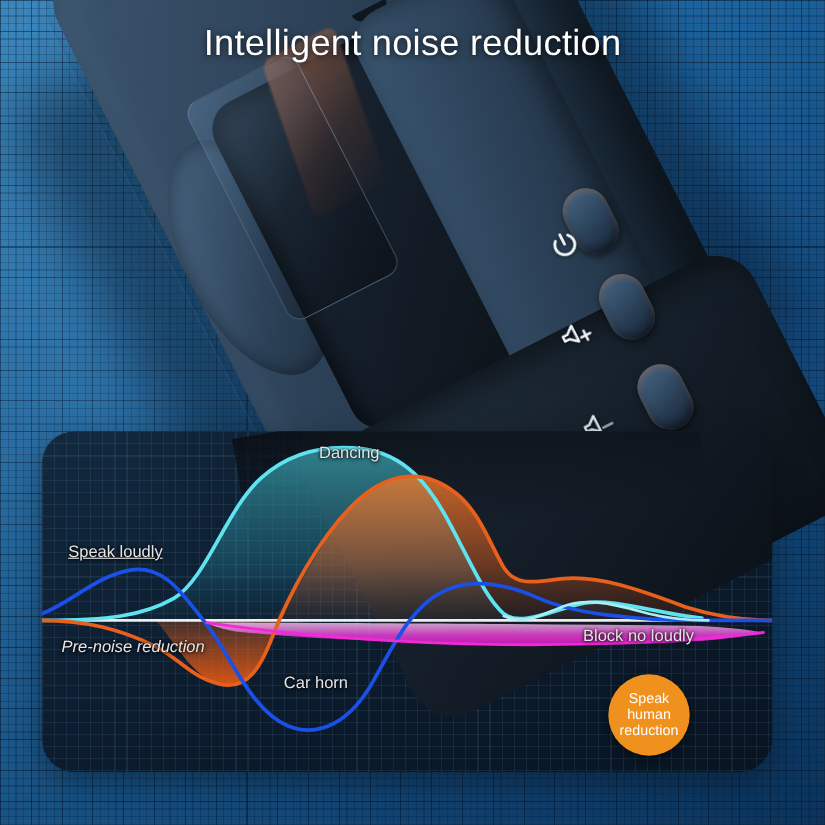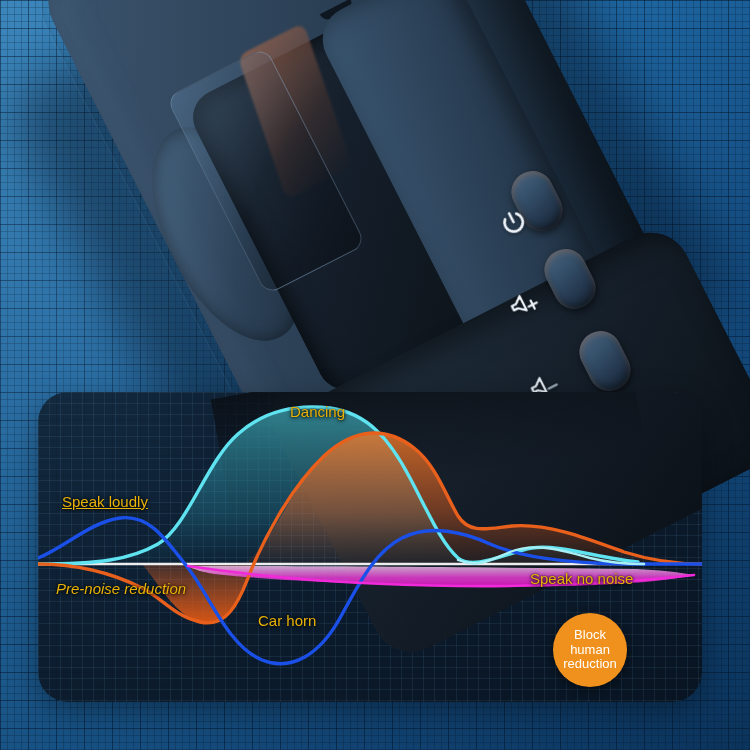--- a/index.html
+++ b/index.html
@@ -144,21 +144,21 @@
     opacity:.97;
   }
   .panel-topshade{
     position:absolute;left:180px;top:-30px;width:420px;height:120px;
     transform:rotate(-10deg);
     background:linear-gradient(180deg,rgba(10,14,20,.85),rgba(10,14,20,0));
   }
   .chart-svg{position:absolute;inset:0;width:100%;height:100%;}
 
   .clabel{
-    position:absolute;color:#eab308;font-size:15px;white-space:nowrap;
+    position:absolute;color:#e5e5e5;font-size:15px;white-space:nowrap;
     text-shadow:0 1px 4px rgba(0,0,0,.95),0 0 2px rgba(0,0,0,.9);
     text-align:center;
   }
   .lab-speak{left:62px;top:493px;text-decoration:underline;}
   .lab-dance{left:290px;top:403px;}
   .lab-pre{left:56px;top:580px;font-style:italic;}
   .lab-car{left:258px;top:612px;}
   .lab-block{left:530px;top:570px;}
 
   .badge{
@@ -209,20 +209,21 @@
     </span>
 
     <span class="dev-ico ico-voldn">
       <svg width="34" height="34" viewBox="0 0 30 30" fill="none" stroke="#dfe8f0" stroke-width="2" stroke-linejoin="round" stroke-linecap="round">
         <path d="M5 11 H9 L15 6 V20 L9 15 H5 Z"></path>
         <path d="M18 18 H26" stroke="#9fb0bf"></path>
       </svg>
     </span>
   </div>
 
+  <div class="headline headline-1">Intelligent noise reduction</div>
 
   <div class="panel">
     <div class="panel-grid"></div>
     <div class="panel-devshade"></div>
     <div class="panel-topshade"></div>
 
     <svg class="chart-svg" viewBox="0 0 664 310" preserveAspectRatio="none">
       <defs>
         <linearGradient id="gradCyan" x1="0" y1="0" x2="0" y2="1">
           <stop offset="0%" stop-color="#4dd9e8" stop-opacity=".55"></stop>
@@ -286,21 +287,21 @@
                C572,171 592,172 606,172"></path>
     </svg>
 
     <div class="panel-glow"></div>
   </div>
 
   <div class="clabel lab-speak">Speak loudly</div>
   <div class="clabel lab-dance">Dancing</div>
   <div class="clabel lab-pre">Pre-noise reduction</div>
   <div class="clabel lab-car">Car horn</div>
-  <div class="clabel lab-block">Speak no noise</div>
+  <div class="clabel lab-block">Block no loudly</div>
 
   <div class="badge">
-    <span>Block</span>
+    <span>Speak</span>
     <span>human</span>
     <span>reduction</span>
   </div>
 
 </div>
 
 </body></html>

